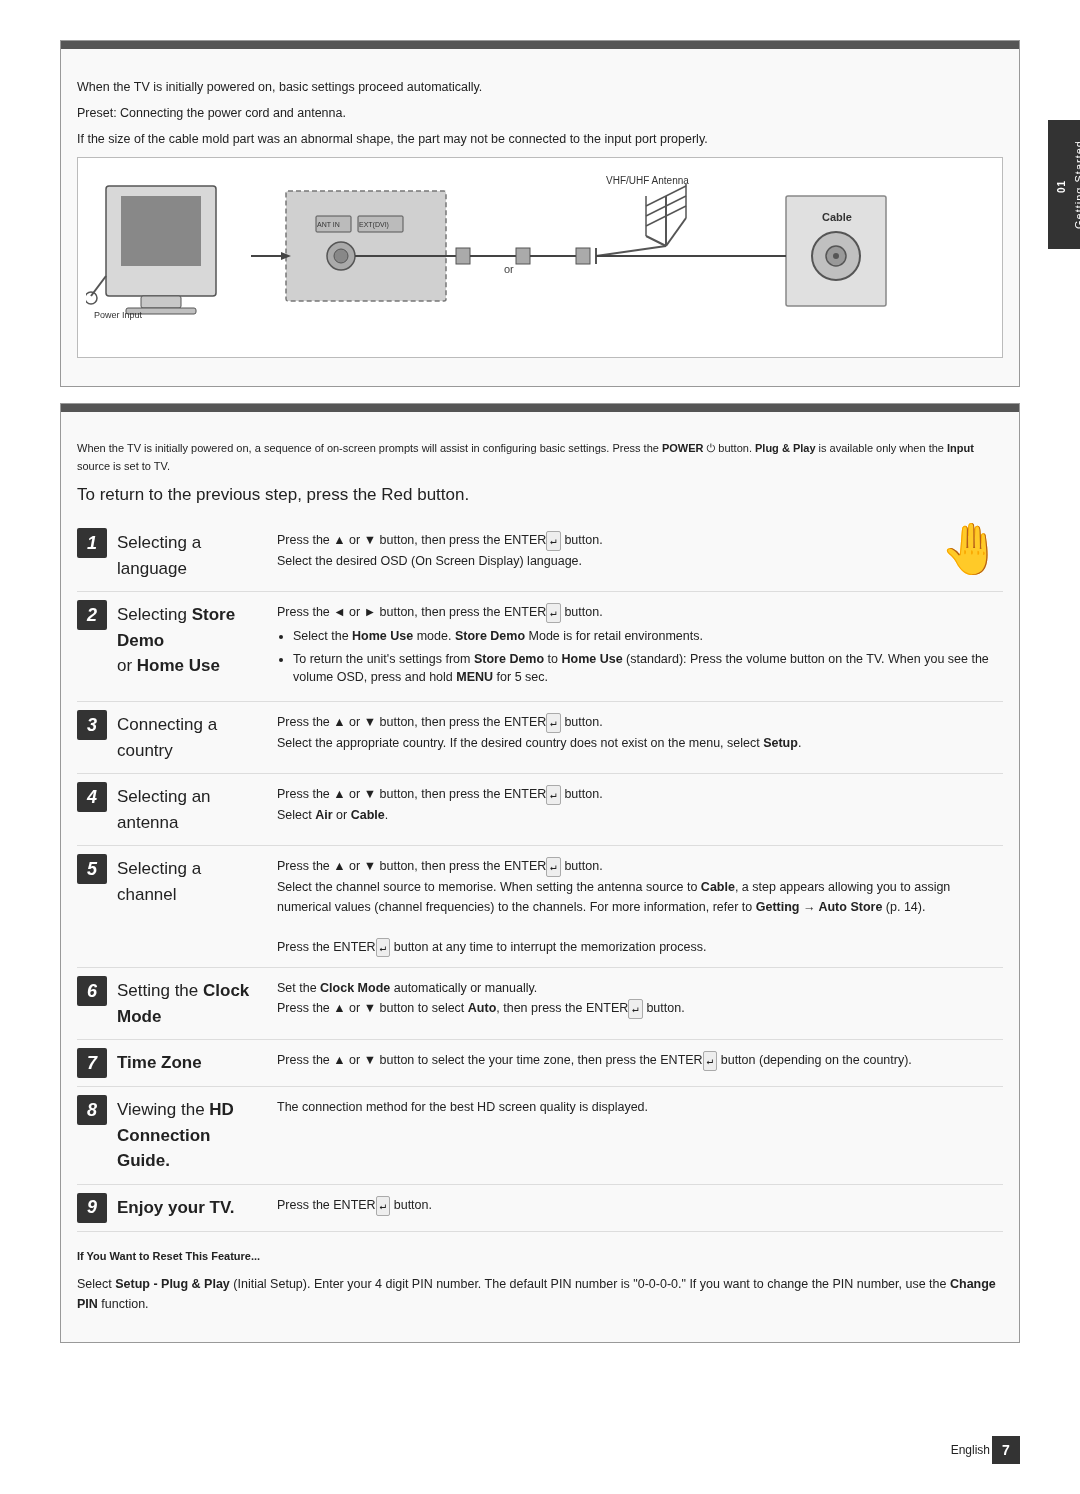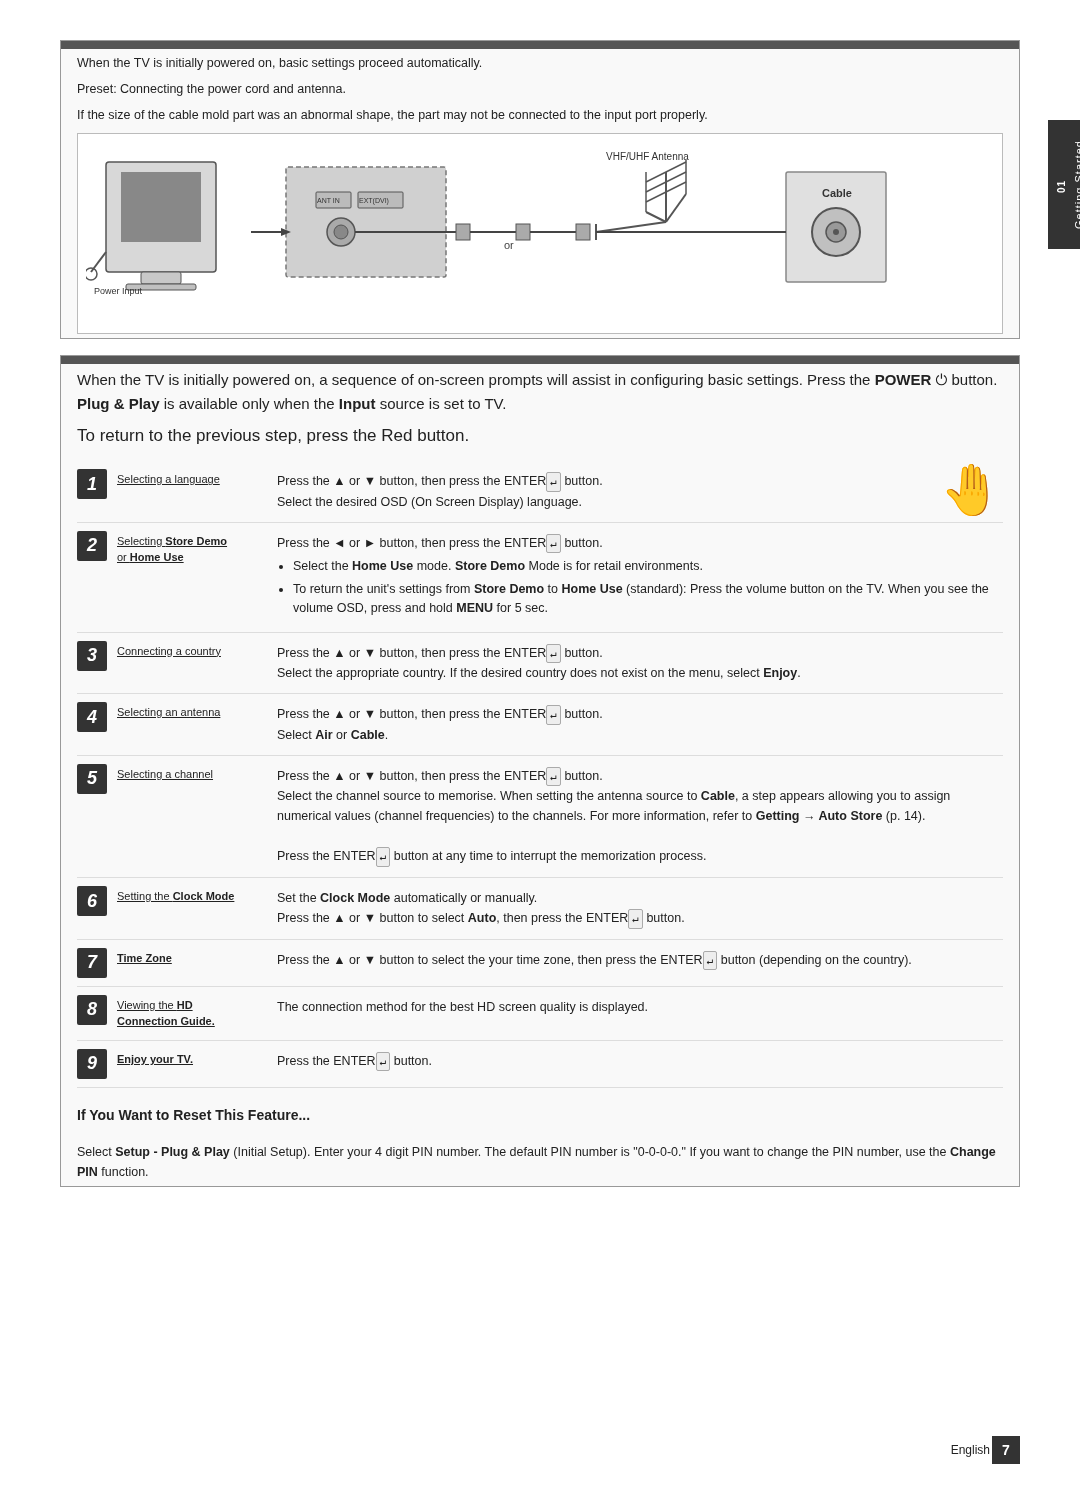--- a/index.html
+++ b/index.html
@@ -45,21 +45,21 @@
       margin-bottom: 4px;
     }
 
     .intro-text {
       font-size: 12.5px;
       margin-bottom: 6px;
       line-height: 1.6;
     }
 
     .pnp-intro {
-      font-size: 15px;
+      font-size: 11px;
       line-height: 1.6;
       margin-bottom: 6px;
     }
 
     .pnp-note {
       font-size: 17px;
       line-height: 1.6;
       margin-bottom: 12px;
     }
 
@@ -91,23 +91,22 @@
       justify-content: center;
       font-size: 18px;
       font-weight: bold;
       font-style: italic;
     }
 
     .step-label-cell {
       width: 160px;
       vertical-align: top;
       padding: 10px 12px 10px 4px;
-      font-size: 11px;
+      font-size: 17px;
       line-height: 1.5;
-      text-decoration: underline;
     }
 
     .step-desc-cell {
       vertical-align: top;
       padding: 10px 4px;
       font-size: 12.5px;
       line-height: 1.6;
     }
 
     .step-desc-cell ul {
@@ -124,22 +123,22 @@
 
     
     .reset-section {
       margin-top: 16px;
       font-size: 12.5px;
       line-height: 1.6;
     }
 
     .reset-title {
       font-weight: bold;
-      font-size: 14px;
-      margin-bottom: 16px;
+      font-size: 11px;
+      margin-bottom: 8px;
     }
 
     
     .page-footer {
       position: absolute;
       bottom: 30px;
       right: 60px;
       display: flex;
       align-items: center;
       gap: 2px;
@@ -175,21 +174,21 @@
       width: 100%;
     }
 
     .section-outer {
       border: 1px solid #999;
       margin-bottom: 16px;
       background: #f9f9f9;
     }
 
     .section-content {
-      padding: 4px 16px;
+      padding: 28px 16px;
     }
 
     
     .diagram-svg-container {
       border: 1px solid #bbb;
       background: #fff;
       margin-top: 8px;
       padding: 8px;
     }
   </style>
@@ -320,21 +319,21 @@
 
             <tr>
               <td class="step-num-cell">
                 <div class="step-num">3</div>
               </td>
               <td class="step-label-cell">
                 Connecting a country
               </td>
               <td class="step-desc-cell">
                 Press the ▲ or ▼ button, then press the ENTER<span class="enter-icon">↵</span> button.<br>
-                Select the appropriate country. If the desired country does not exist on the menu, select <b>Enjoy</b>.
+                Select the appropriate country. If the desired country does not exist on the menu, select <b>Setup</b>.
               </td>
             </tr>
 
             <tr>
               <td class="step-num-cell">
                 <div class="step-num">4</div>
               </td>
               <td class="step-label-cell">
                 Selecting an antenna
               </td>

